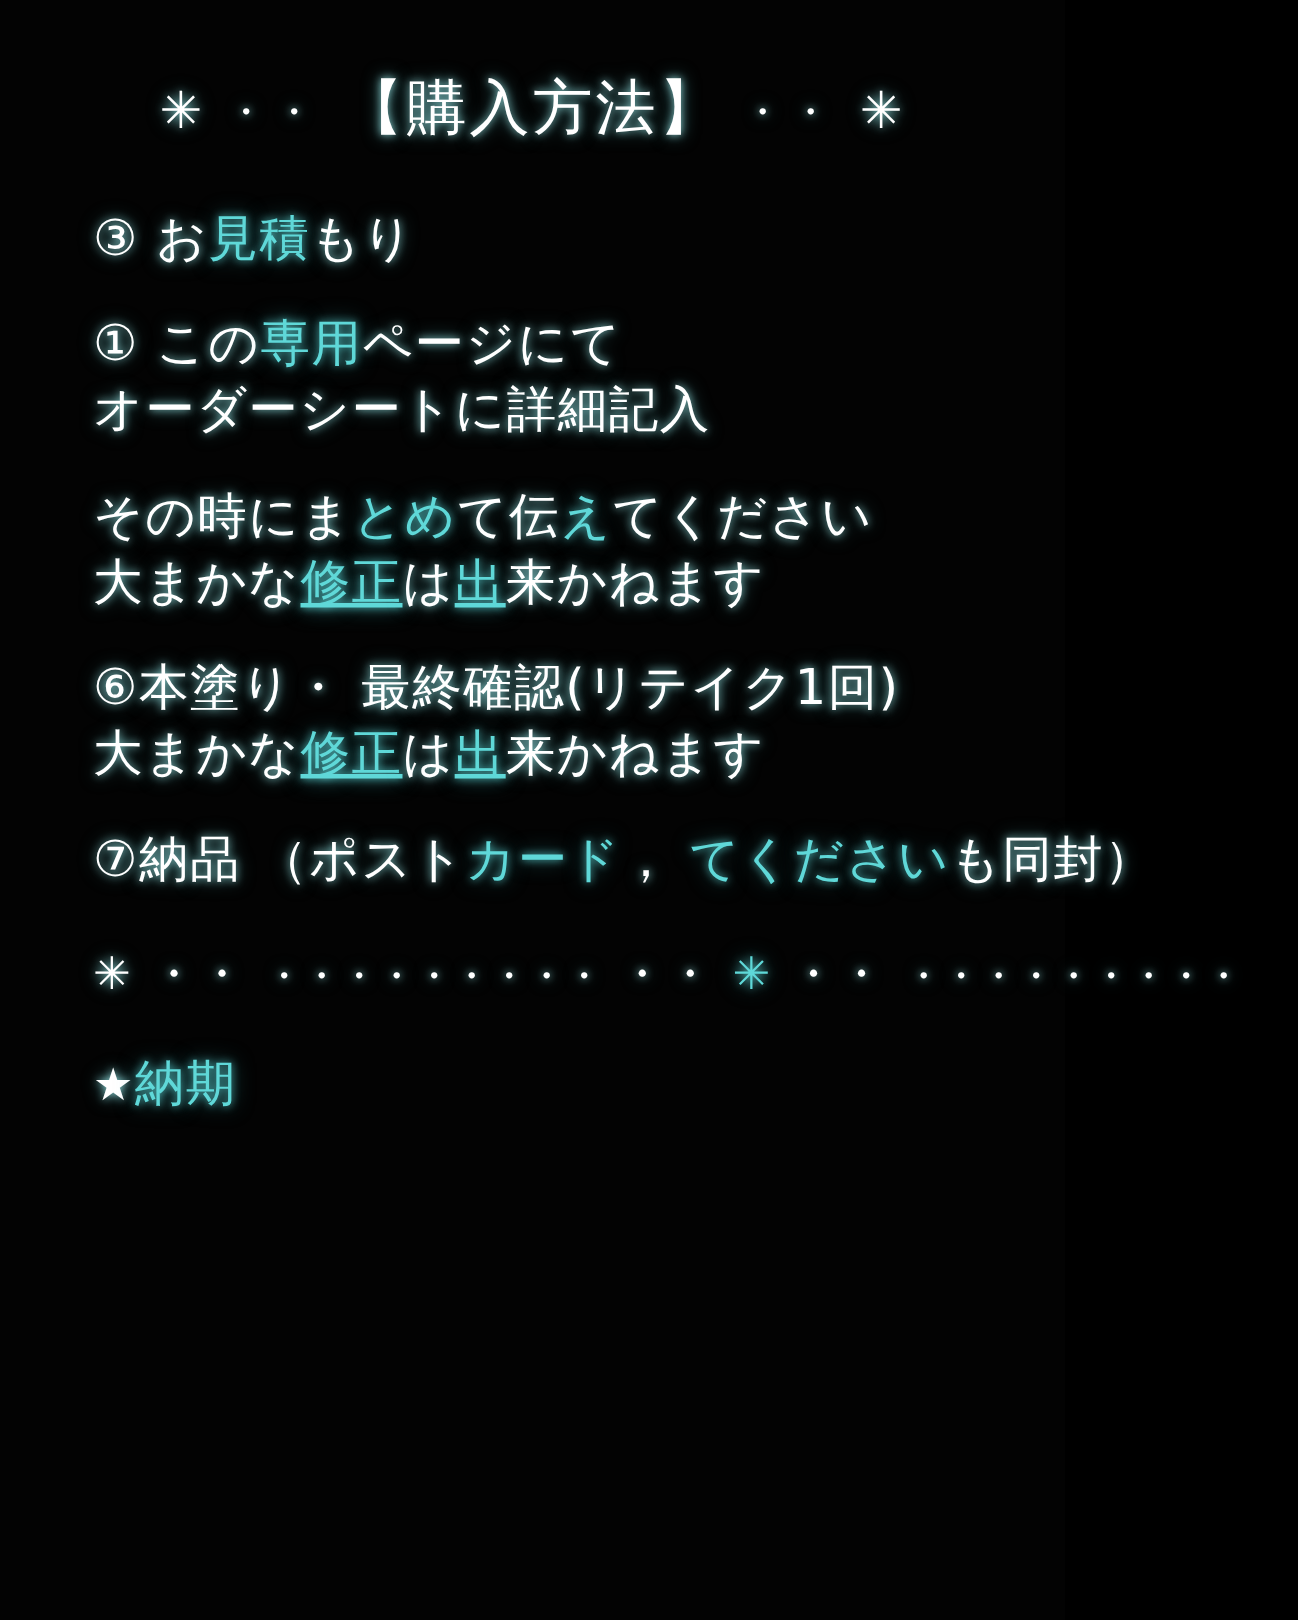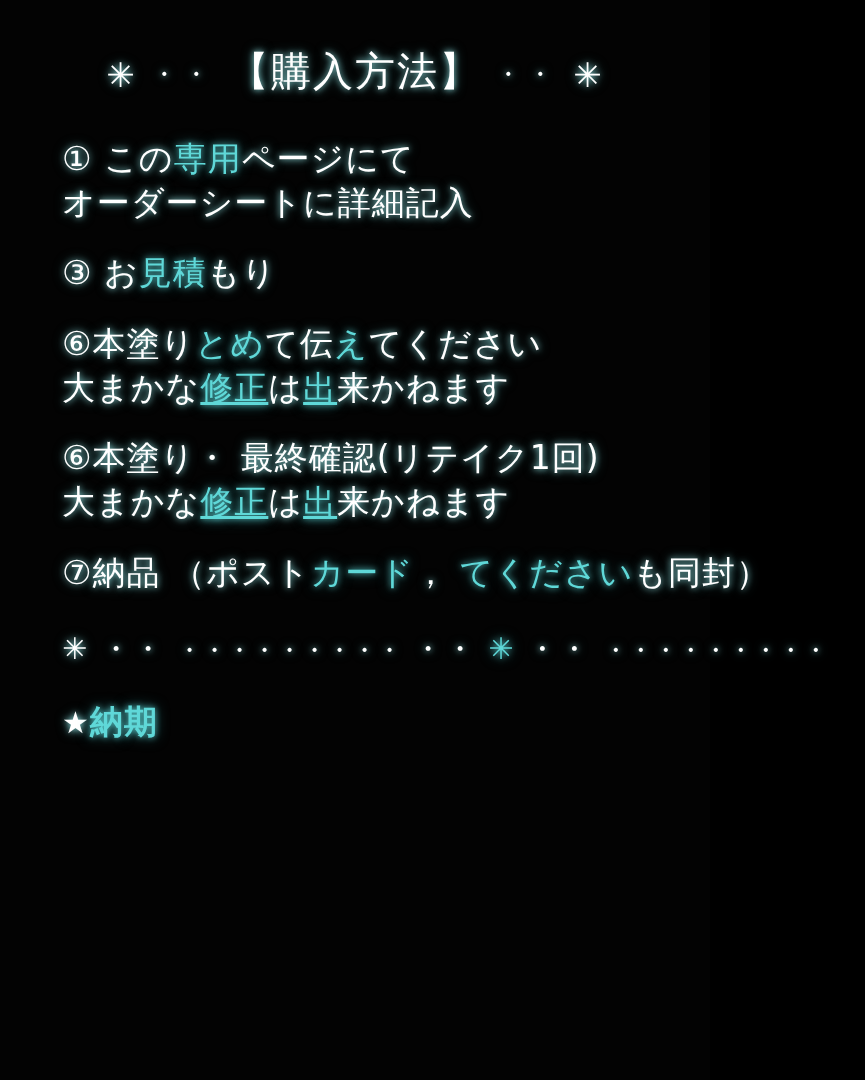--- a/index.html
+++ b/index.html
@@ -74,45 +74,45 @@
   .divider .dash {
     letter-spacing: -1px;
     font-size: 26px;
   }
   .star {
     font-size: 30px;
   }
   .nokiblock {
     padding-left: 62px;
   }
-  .nokiblock .line { margin-bottom: 2px; font-weight: bold; }
+  .nokiblock .line { margin-bottom: 2px; }
 </style>
 </head>
 <body>
 
 <div class="page">
 
   <div class="title-row">
     <span class="flower glow-w">✳</span>
     <span class="dots glow-w">・・</span>
     <span class="main glow-w">【購入方法】</span>
     <span class="dots glow-w">・・</span>
     <span class="flower glow-w">✳</span>
   </div>
 
   <div id="items-container">
       <div class="block">
+        <div class="line"><span class="glow-w">③ お</span><span class="glow-c">見積</span><span class="glow-w">もり</span></div>
+      </div>
+      <div class="block">
         <div class="line"><span class="glow-w">① この</span><span class="glow-c">専用</span><span class="glow-w">ページにて</span></div>
         <div class="line"><span class="glow-w">オーダーシートに詳細記入</span></div>
       </div>
       <div class="block">
-        <div class="line"><span class="glow-w">③ お</span><span class="glow-c">見積</span><span class="glow-w">もり</span></div>
-      </div>
-      <div class="block">
-        <div class="line"><span class="glow-w">⑥本塗り</span><span class="glow-c">とめ</span><span class="glow-w">て伝</span><span class="glow-c">え</span><span class="glow-w">てください</span></div>
+        <div class="line"><span class="glow-w">その時にま</span><span class="glow-c">とめ</span><span class="glow-w">て伝</span><span class="glow-c">え</span><span class="glow-w">てください</span></div>
         <div class="line"><span class="glow-w">大まかな</span><span class="glow-c u">修正</span><span class="glow-w">は</span><span class="glow-c u">出</span><span class="glow-w">来かねます</span></div>
       </div>
       <div class="block">
         <div class="line"><span class="glow-w">⑥本塗り・ 最終確認(リテイク1回)</span></div>
         <div class="line"><span class="glow-w">大まかな</span><span class="glow-c u">修正</span><span class="glow-w">は</span><span class="glow-c u">出</span><span class="glow-w">来かねます</span></div>
       </div>
       <div class="block">
         <div class="line"><span class="glow-w">⑦納品 （ポスト</span><span class="glow-c">カード</span><span class="glow-w">， </span><span class="glow-c">てください</span><span class="glow-w">も同封）</span></div>
       </div>
     </div>

